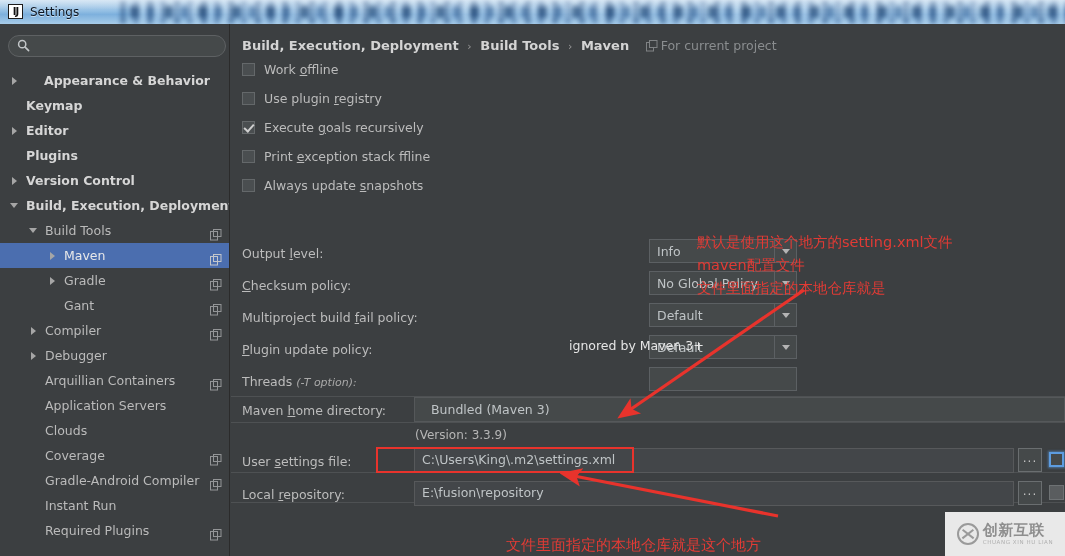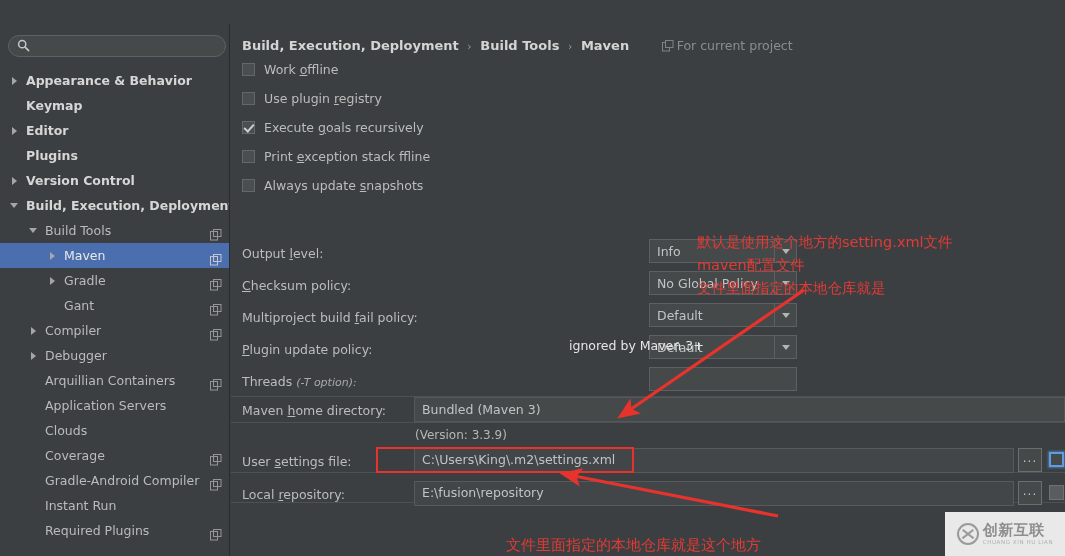--- a/index.html
+++ b/index.html
@@ -100,21 +100,21 @@
   .main {
     position: absolute; left: 231px; top: 24px; width: 834px; height: 532px;
     background: #3c3f41; overflow: hidden;
   }
   .breadcrumb {
     position: absolute; left: 11px; top: 14px;
     font-size: 13px; color: #d4d4d4; font-weight: bold; white-space: nowrap;
   }
   .bc-sep { color: #9a9a9a; font-weight: normal; font-size: 11px; padding: 0 4px; }
   .bc-proj {
-    color: #8a8d8f; font-weight: normal; font-size: 12.5px; margin-left: 28px;
+    color: #8a8d8f; font-weight: normal; font-size: 12.5px; margin-left: 12px;
   }
   .bc-ico { display: inline-block; width: 12px; height: 12px; vertical-align: -2px; margin-right: 3px; opacity:.72;}
 
   
   .cb-row {
     position: absolute; left: 11px; height: 20px; line-height: 20px;
     font-size: 12.5px; color: #bcbcbc; white-space: nowrap;
   }
   .cb {
     display: inline-block; width: 13px; height: 13px; vertical-align: -2px;
@@ -157,21 +157,21 @@
     line-height: 22px; padding-left: 7px; white-space: nowrap; overflow: hidden;
   }
   .txtfield.plain { border: 1px solid #57595b; background: #434649; }
   .note {
     position: absolute; font-size: 12.5px; color: #e5e5e5; line-height: 22px;
     white-space: nowrap;
   }
   .wide-row {
     position: absolute; background: #45494a; border: 1px solid #55585a;
     height: 25px; font-size: 12.5px; color: #bfc4c6; line-height: 23px;
-    padding-left: 7px; white-space: nowrap; overflow: hidden;
+    padding-left: 16px; white-space: nowrap; overflow: hidden;
   }
   .verline {
     position: absolute; font-size: 12px; color: #b6b6b6; white-space: nowrap;
   }
   .browse-btn {
     position: absolute; width: 24px; height: 24px;
     background: #45494a; border: 1px solid #6a6e70;
     color: #c2c2c2; font-size: 12px; text-align: center; line-height: 18px;
     letter-spacing: 1px;
   }
@@ -217,37 +217,44 @@
   .wm-circle::after { transform: rotate(-38deg); }
   .wm-txt { display: flex; flex-direction: column; line-height: 1; }
   .wm-cn { font-size: 15px; color: #8e8e8e; font-weight: bold; letter-spacing: .5px; }
   .wm-py { font-size: 5.5px; color: #b0b0b0; letter-spacing: .6px; margin-top: 2px; }
 </style>
 </head>
 <body>
 
 <div id="app">
 
+  <div class="titlebar">
+    <div class="tb-blur"></div>
+    <div class="tb-blur2"></div>
+    <div class="tb-sheen"></div>
+    <div class="tb-ico">IJ</div>
+    <div class="tb-title">Settings</div>
+  </div>
 
   <div class="sidebar">
     <div class="search-wrap">
       <div class="search-box"></div>
       <span class="search-ico">
         <svg width="13" height="13" viewBox="0 0 13 13">
           <circle cx="5.2" cy="5.2" r="3.6" fill="none" stroke="#c3c7c9" stroke-width="1.5"></circle>
           <line x1="8.1" y1="8.1" x2="11.6" y2="11.6" stroke="#c3c7c9" stroke-width="1.6" stroke-linecap="round"></line>
         </svg>
       </span>
     </div>
     <div class="tree" id="tree">
         <div class="t-row bold">
           <span class="t-arrow" style="left: 8px;">
             <i></i>
           </span>
-          <span class="t-label" style="left: 26px;">Appearance &amp; Behavior</span>
+          <span class="t-label" style="left: 44px;">Appearance &amp; Behavior</span>
         </div>
         <div class="t-row bold">
           <span class="t-label" style="left: 26px;">Keymap</span>
         </div>
         <div class="t-row bold">
           <span class="t-arrow" style="left: 8px;">
             <i></i>
           </span>
           <span class="t-label" style="left: 26px;">Editor</span>
         </div>

